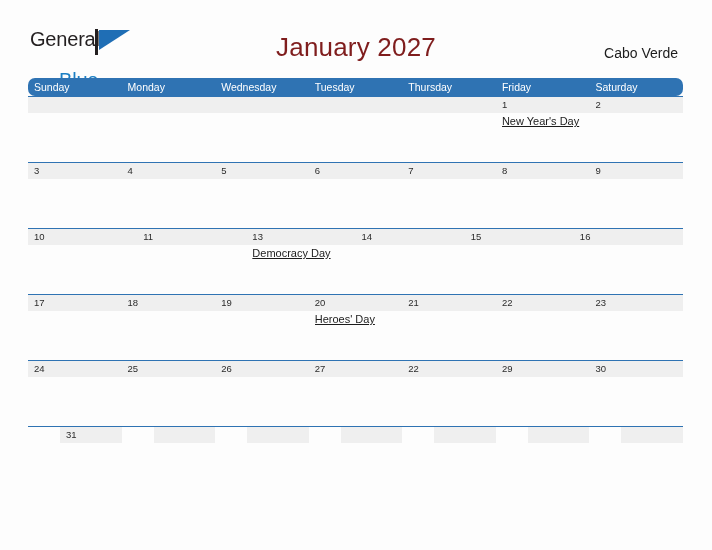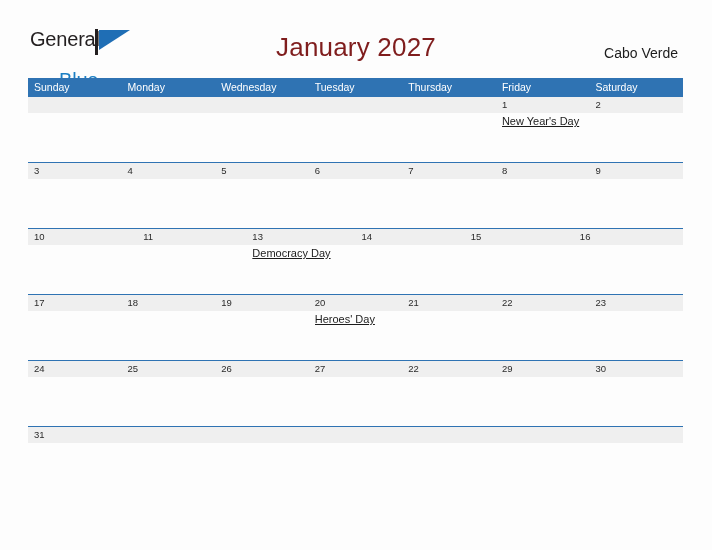--- a/index.html
+++ b/index.html
@@ -106,20 +106,21 @@
     position: absolute;
     left: 28px;
     top: 78px;
     width: 655px;
   }
   .dow-row {
     display: flex;
     width: 655px;
     height: 18px;
     background: #2f73b3;
+    border-radius: 7px;
   }
   .dow {
     flex: 1 1 0;
     color: #ffffff;
     font-size: 10.5px;
     line-height: 18px;
     padding-left: 6px;
     box-sizing: border-box;
     white-space: nowrap;
     overflow: hidden;
@@ -175,20 +176,21 @@
     color: #1c1c1c;
     white-space: nowrap;
     overflow: hidden;
     text-decoration: underline;
   }
   .week.last .week-inner {
     height: 28px;
   }
   .week.last .daycell {
     height: 28px;
+    margin-left: 32px;
   }
 </style>
 </head>
 <body>
 
 <div class="page">
 
   <div class="topbar">
 
     <div class="logo">

